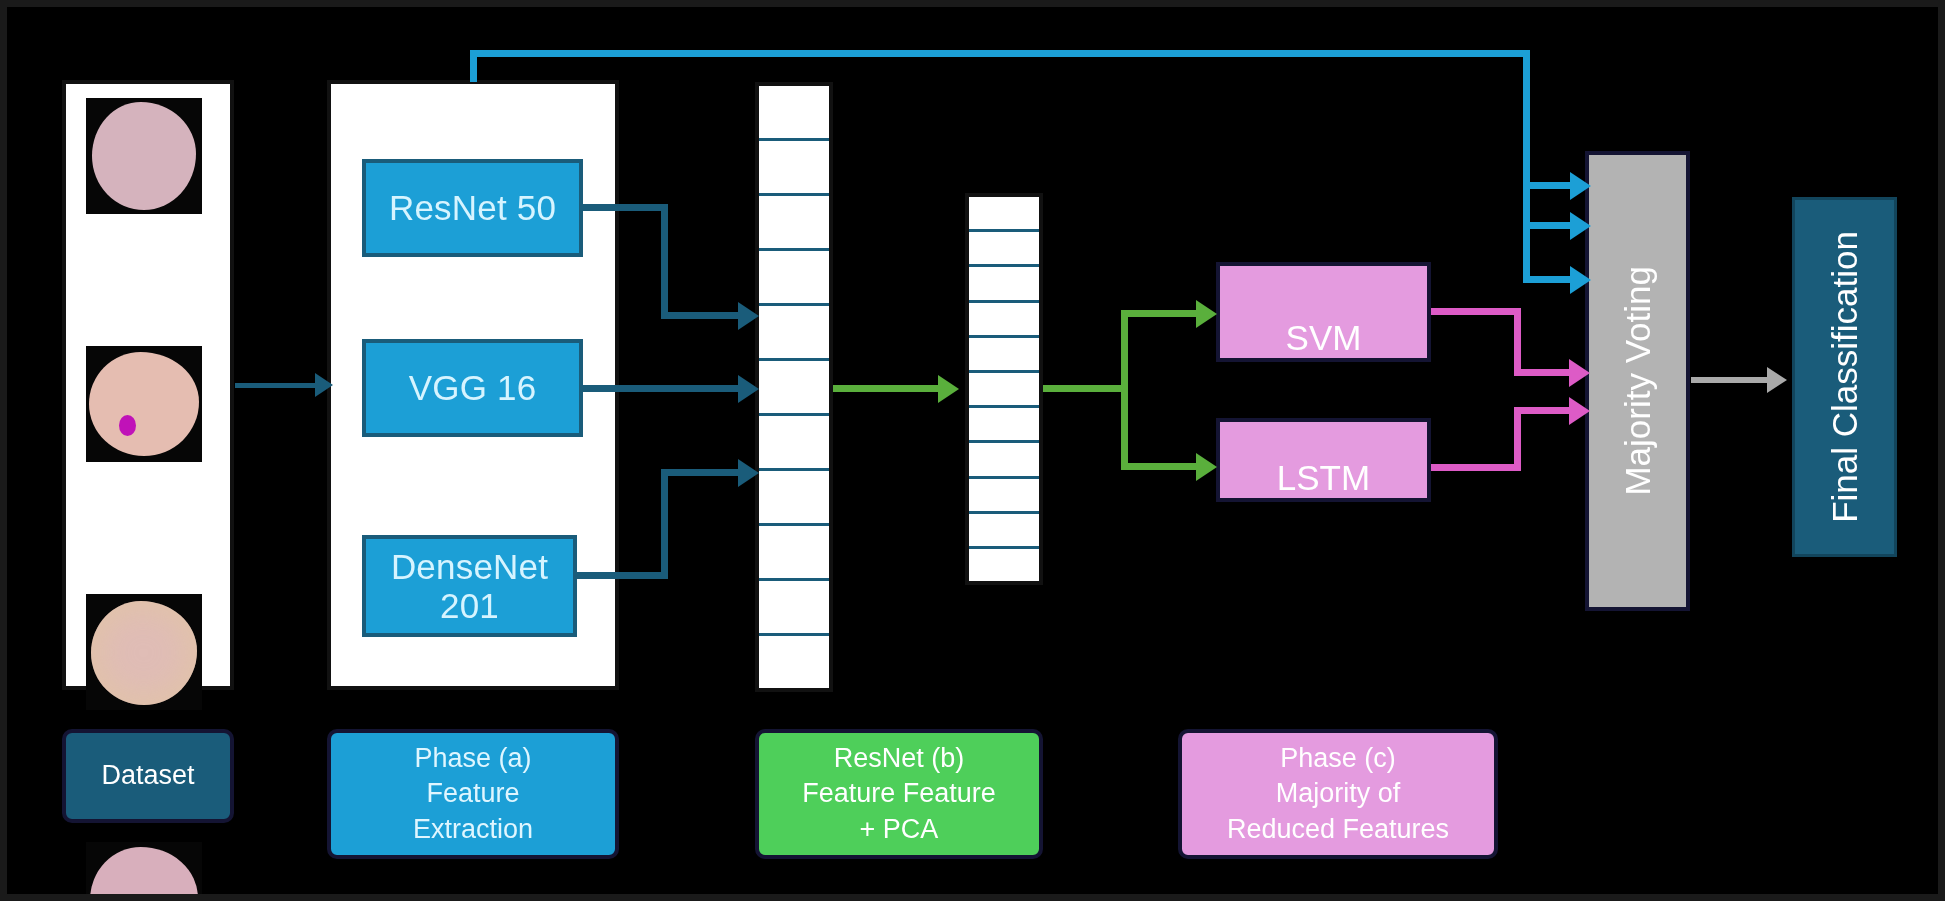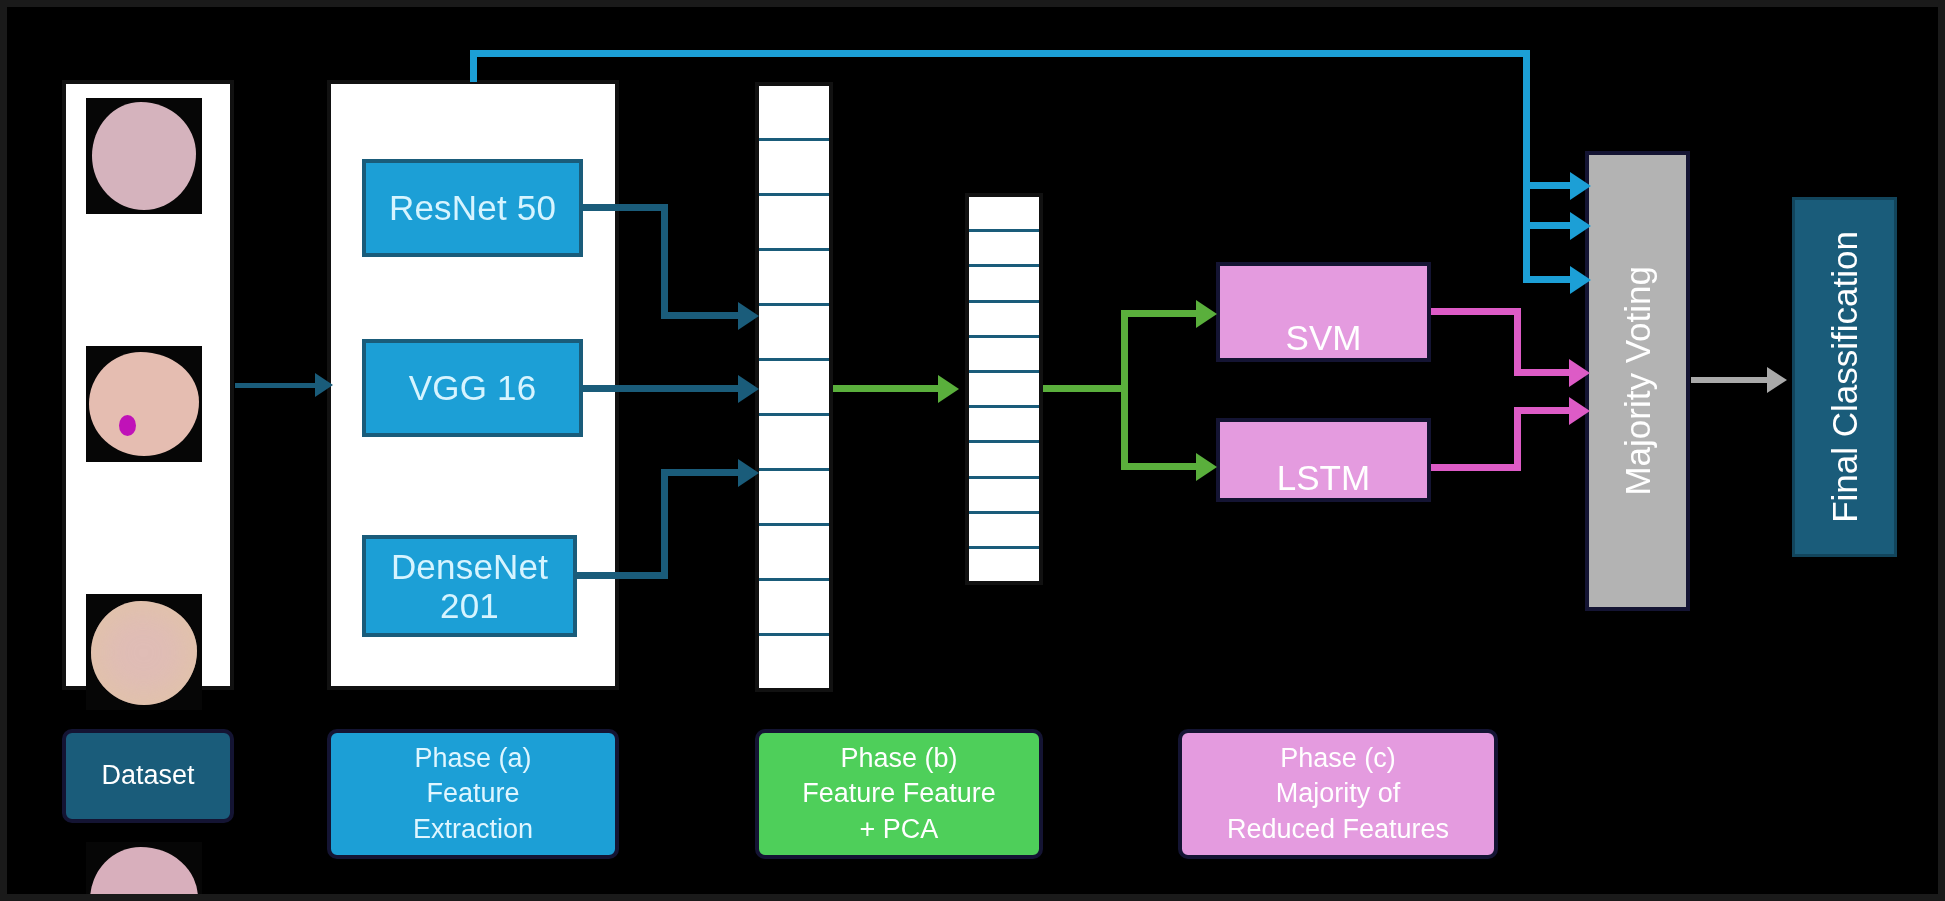--- a/index.html
+++ b/index.html
@@ -237,21 +237,21 @@
       <span>Dataset</span>
     </div>
 
   <div class="abs legend legend-a" style="left:320px;top:722px;width:292px;height:130px;flex-direction:column;">
     <span>Phase (a)</span>
     <span>Feature</span>
     <span>Extraction</span>
   </div>
 
   <div class="abs legend legend-b" style="left:748px;top:722px;width:288px;height:130px;flex-direction:column;">
-    <span>Phase (b)</span>
+    <span>ResNet (b)</span>
     <span>Feature Feature</span>
     <span>+ PCA</span>
   </div>
 
   <div class="abs legend legend-c" style="left:1171px;top:722px;width:320px;height:130px;flex-direction:column;">
     <span>Phase (c)</span>
     <span>Majority of</span>
     <span>Reduced Features</span>
   </div>
 

